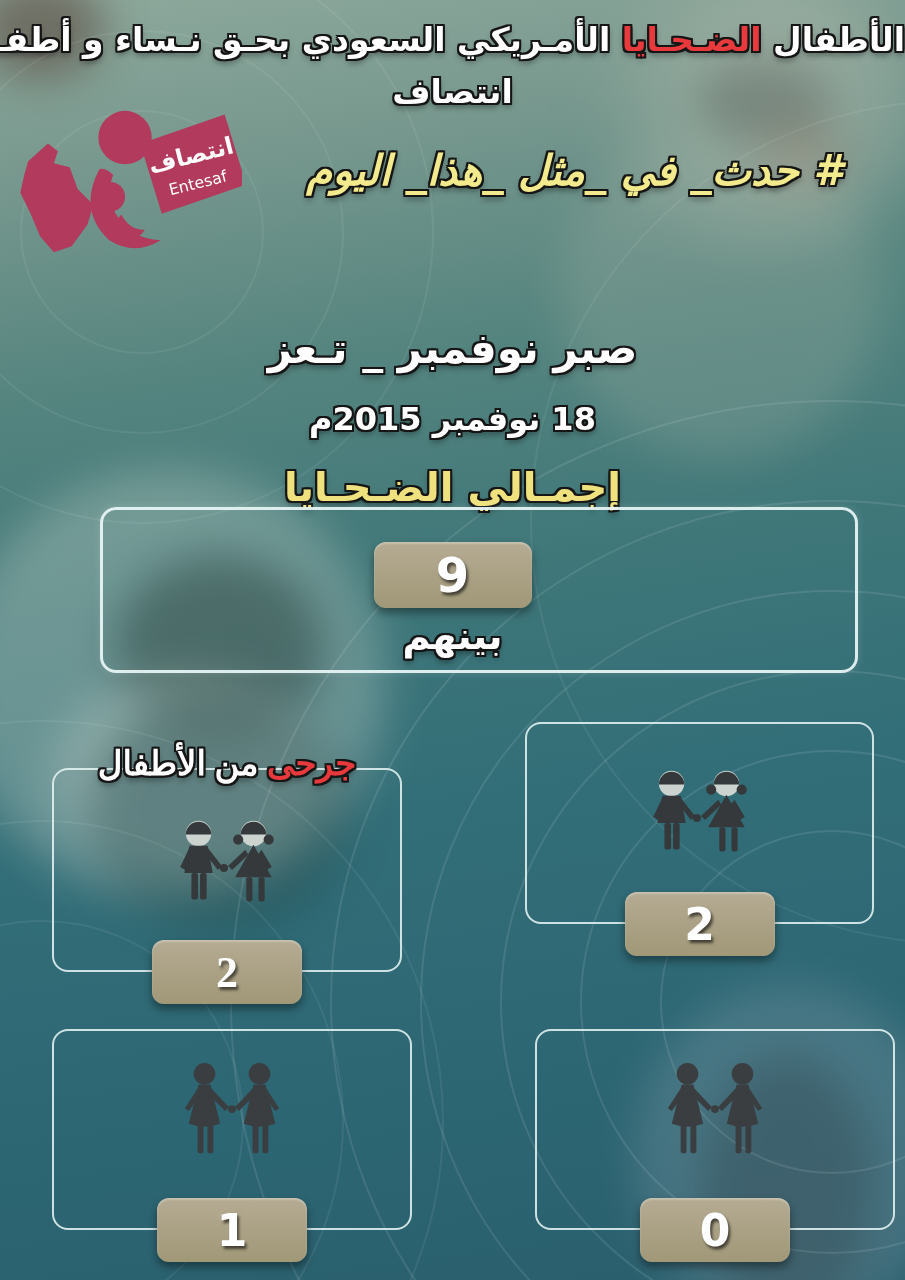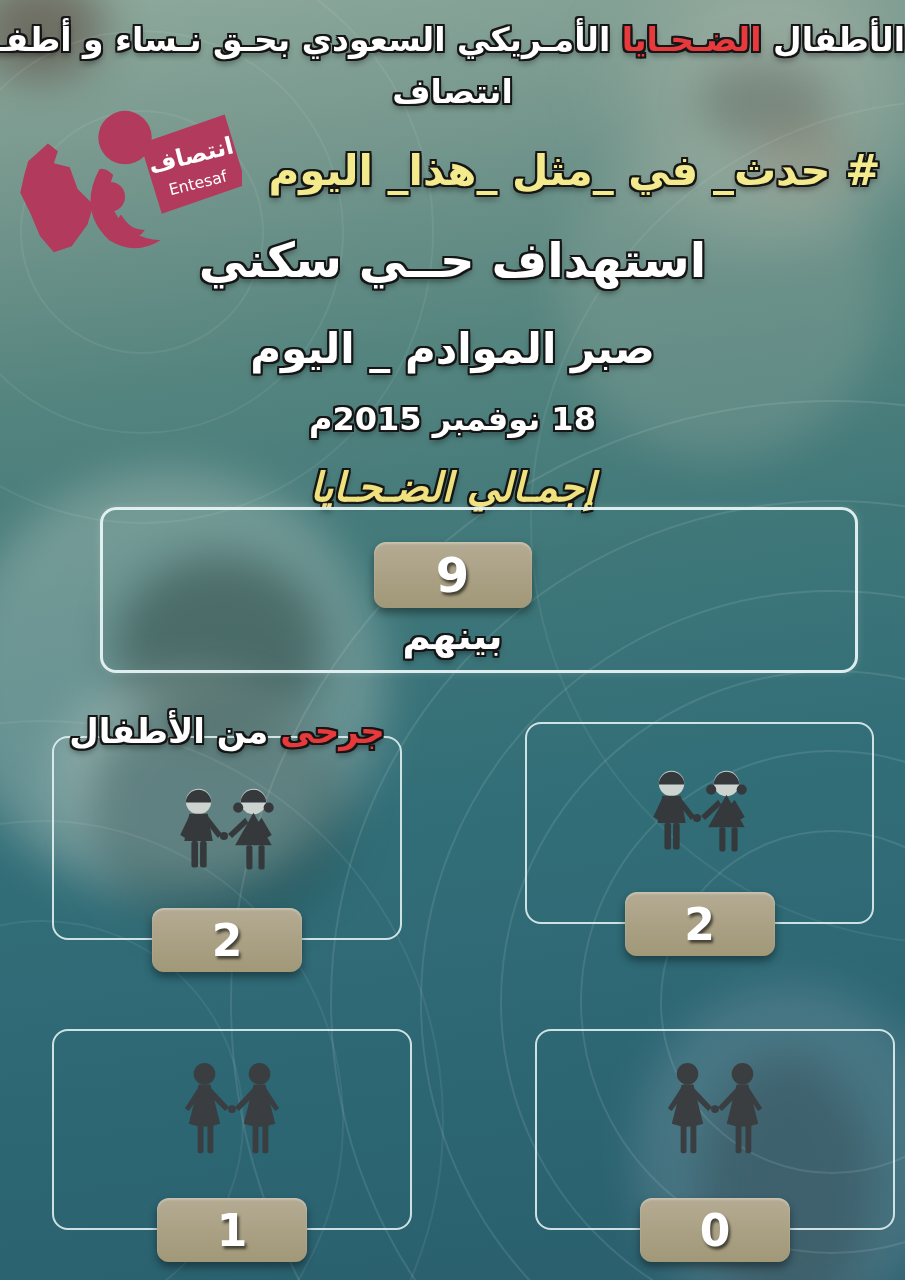--- a/index.html
+++ b/index.html
@@ -12,41 +12,41 @@
   .arc{position:absolute;border:2px solid rgba(255,255,255,.10);border-radius:50%;pointer-events:none;}
   .arc.faint{border-color:rgba(255,255,255,.07);}
   
   .blob{position:absolute;filter:blur(22px);border-radius:50%;pointer-events:none;}
   .content{position:absolute;inset:0;z-index:2;}
   .stroke{ text-shadow:-2px -2px 0 #161616,0 -2px 0 #161616,2px -2px 0 #161616,-2px 0 0 #161616,2px 0 0 #161616,-2px 2px 0 #161616,0 2px 0 #161616,2px 2px 0 #161616,0 4px 6px rgba(0,0,0,.45); }
   .white{color:#ffffff;} .red{color:#e8393c;} .yellow{color:#f2ea8c;}
   .line{position:absolute;left:0;right:0;text-align:center;font-weight:bold;white-space:nowrap;}
   .main-title{top:20px;font-size:33px;letter-spacing:-.5px;}
   .main-title2{top:72px;font-size:33px;}
-  .hashtag{top:146px;left:250px;right:6px;font-size:42px;}
+  .hashtag{top:146px;left:250px;right:6px;font-size:42px;font-style:italic;}
   .event1{top:232px;font-size:48px;}
   .event2{top:324px;font-size:42px;}
   .date{top:400px;font-size:32px;}
-  .total-label{top:464px;font-size:40px;color:#efe27e;font-style:italic;}
+  .total-label{top:464px;font-size:40px;color:#efe27e;}
   .among{top:614px;font-size:38px;}
   .bigbox{position:absolute;left:100px;top:507px;width:752px;height:160px;
     border:3px solid rgba(230,243,243,.95);border-radius:16px;box-shadow:0 0 8px rgba(255,255,255,.15);}
   .valuebox{position:absolute;background:linear-gradient(#b4ab93,#a19878);border-radius:12px;
     display:flex;align-items:center;justify-content:center;
     box-shadow:0 5px 9px rgba(0,0,0,.4),inset 0 2px 2px rgba(255,255,255,.28);}
   .valuebox .num{color:#fff;font-weight:bold;text-shadow:2px 3px 3px rgba(0,0,0,.6);}
   .total-value{left:50%;transform:translateX(-50%);top:542px;width:158px;height:66px;}
   .total-value .num{font-size:48px;}
   .panel{position:absolute;border:2px solid rgba(228,242,242,.88);border-radius:16px;}
   .panel-title{position:absolute;top:-27px;left:0;right:0;text-align:center;font-size:34px;font-weight:bold;white-space:nowrap;}
   .panel-icon{position:absolute;left:0;right:0;display:flex;justify-content:center;}
   .panel-value{left:50%;transform:translateX(-50%);bottom:-34px;width:150px;height:64px;}
   .panel-value .num{font-size:44px;}
   #panel-ck{left:525px;top:722px;width:345px;height:198px;}
-  #panel-ci{left:52px;top:736px;width:346px;height:200px;}
+  #panel-ci{left:52px;top:768px;width:346px;height:200px;font-family:Liberation Serif, serif;}
   #panel-wk{left:535px;top:1029px;width:356px;height:197px;}
   #panel-wi{left:52px;top:1029px;width:356px;height:197px;}
   #panel-ck .panel-icon{top:42px;} #panel-ci .panel-icon{top:46px;}
   #panel-wk .panel-icon{top:30px;} #panel-wi .panel-icon{top:30px;}
   .logo{position:absolute;top:98px;left:14px;width:228px;height:168px;}
 </style>
 </head>
 <body>
 
 <div class="poster">
@@ -96,22 +96,21 @@
             <path d="M134 34 L224 26 L228 100 L138 108 Z"></path>
             <text x="181" y="66" font-size="24" font-weight="bold" fill="#ffffff" text-anchor="middle">انتصاف</text>
             <text x="181" y="92" font-size="16" fill="#ffffff" text-anchor="middle">Entesaf</text>
           </g>
         </g>
       </svg>
     </div>
 
     <div class="line hashtag stroke yellow"># حدث_ في _مثل _هذا_ اليوم</div>
 
-    <div class="line event1 stroke white">استهداف حــي سكني</div>
-    <div class="line event2 stroke white">صبر الموادم _ اليوم</div>
+    <div class="line event2 stroke white">صبر نوفمبر _ تـعز</div>
     <div class="line date stroke white">18 نوفمبر 2015م</div>
 
     <div class="line total-label stroke">إجمـالي الضـحـايا</div>
     <div class="bigbox"></div>
     <div class="valuebox total-value">
       <span class="num">9</span>
     </div>
     <div class="line among stroke white">بينهم</div>
 
     <div class="panel" id="panel-ck">

